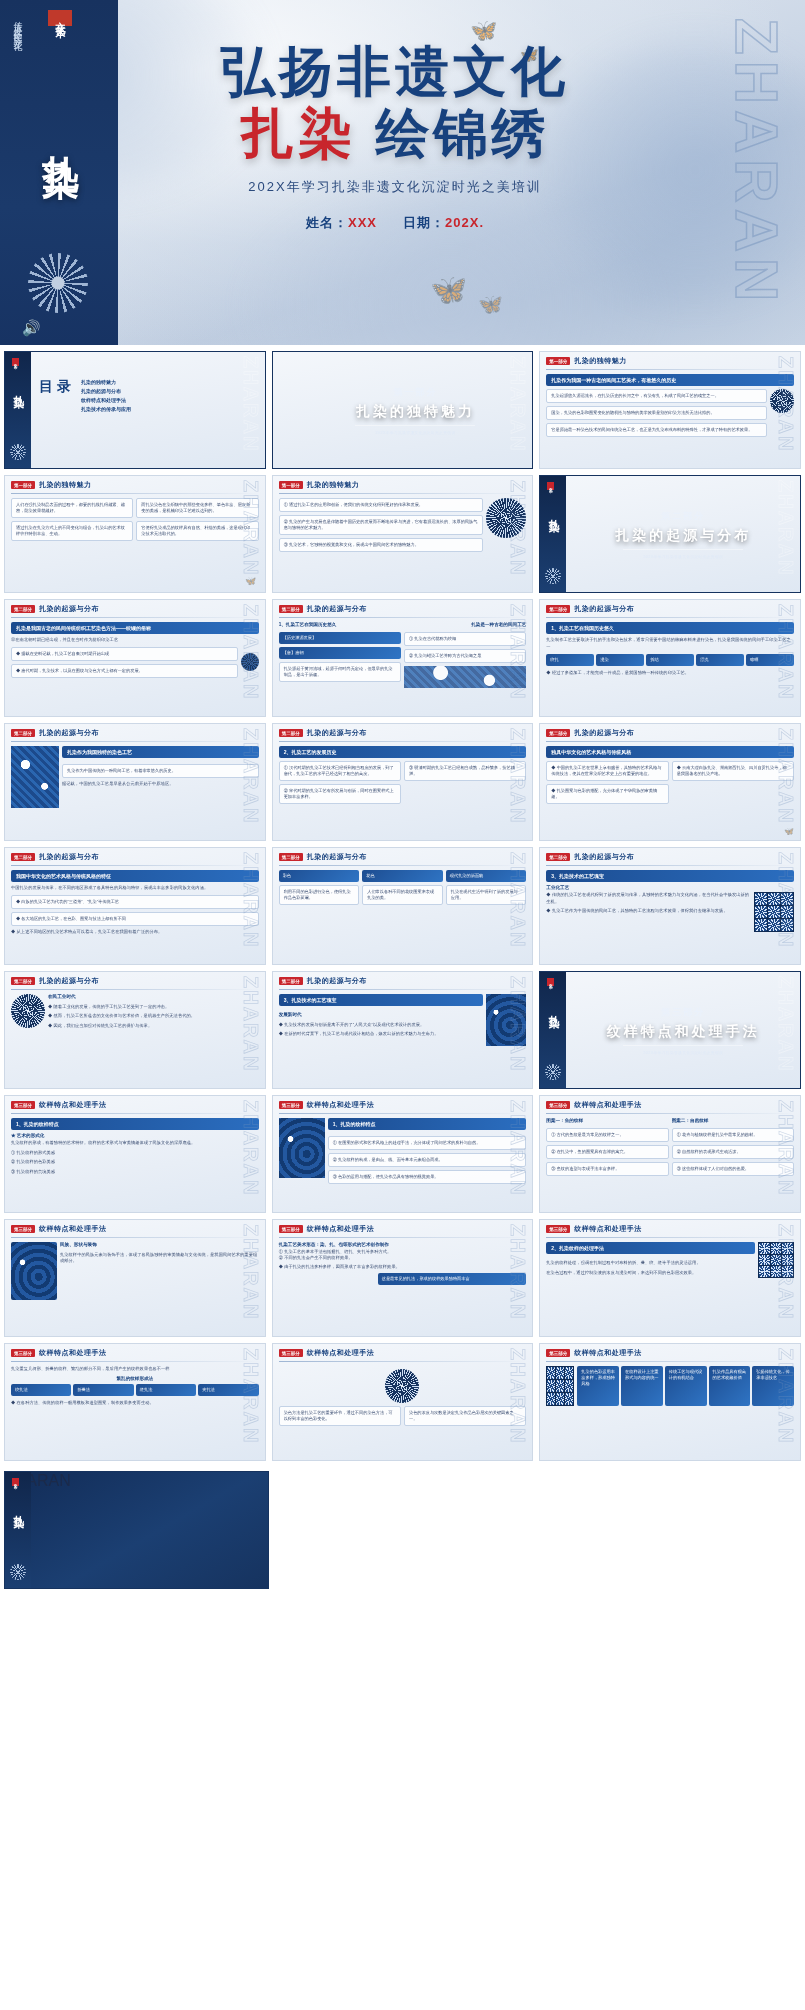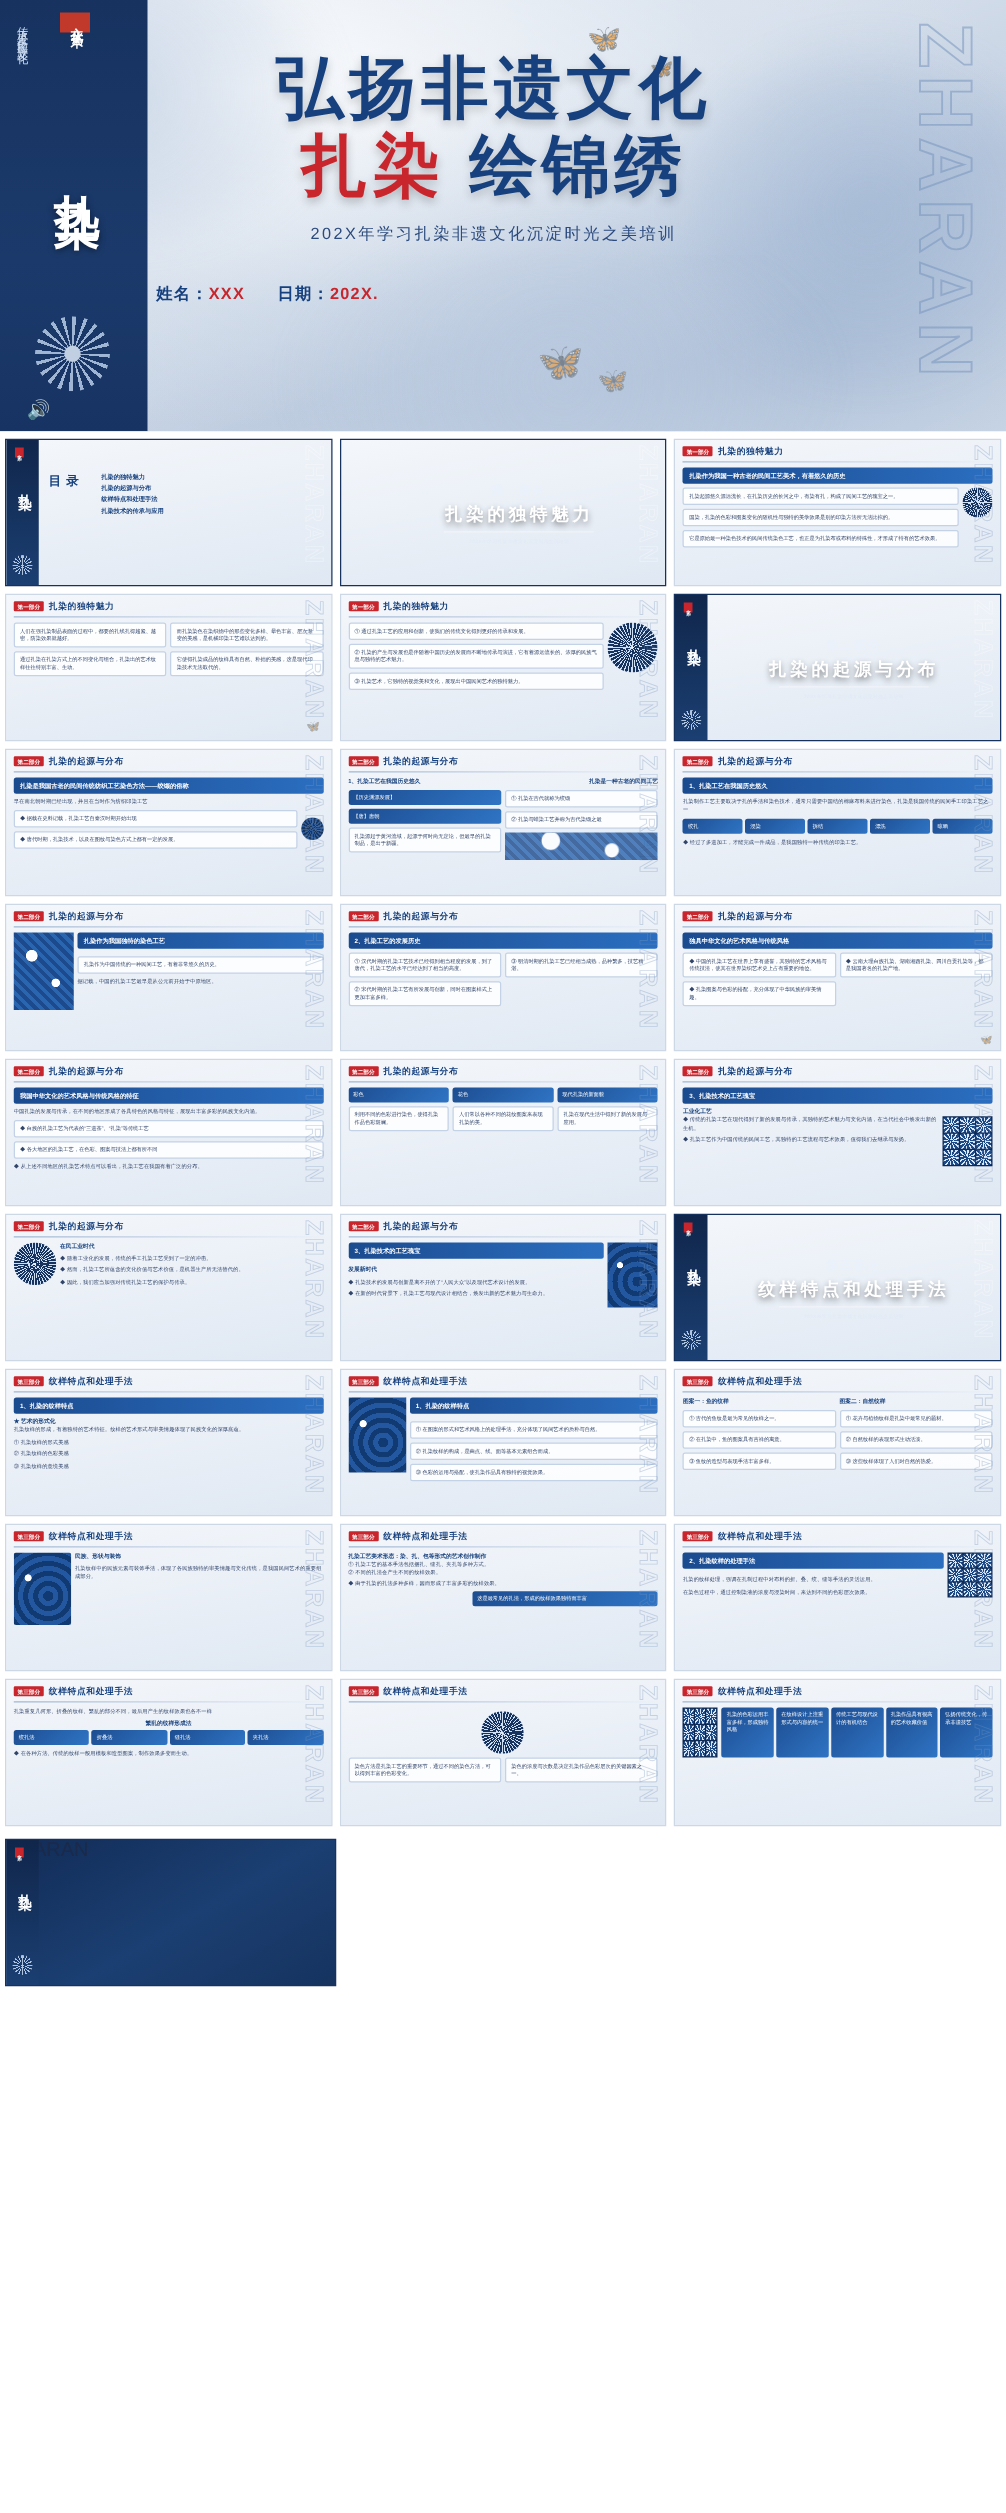--- a/index.html
+++ b/index.html
@@ -72,21 +72,21 @@
     color: rgba(255,255,255,0);
     -webkit-text-stroke: 1.5px rgba(120,150,190,0.55);
     line-height: 62px;
   }
 
   .cover-main { position: absolute; left: 125px; top: 40px; width: 540px; text-align: center; }
   .title-row { font-size: 54px; font-weight: bold; letter-spacing: 4px; line-height: 62px; }
   .t-red { color: #c8252c; text-shadow: 0 3px 8px rgba(0,0,0,.25); }
   .t-blue { color: #17417e; text-shadow: 0 3px 8px rgba(0,0,0,.2); }
   .subtitle { margin-top: 14px; font-size: 13px; color: #2b4a7d; letter-spacing: 2px; }
-  .meta-row { margin-top: 30px; display: flex; gap: 26px; }
+  .meta-row { margin-top: 18px; display: flex; justify-content: center; gap: 26px; }
   .meta-item { font-size: 13px; font-weight: bold; color: #c8252c; letter-spacing: 1px; }
   .meta-item .lbl { color: #17417e; }
 
   .bfly { position: absolute; color: rgba(40,80,140,.55); }
   .b1 { left: 470px; top: 18px; font-size: 22px; }
   .b2 { left: 520px; top: 46px; font-size: 15px; }
   .b3 { left: 430px; top: 272px; font-size: 30px; color: rgba(40,80,140,.45); }
   .b4 { left: 478px; top: 292px; font-size: 20px; color: rgba(40,80,140,.4); }
 
   
@@ -174,21 +174,21 @@
   }
   .sec-body { position: absolute; left: 26px; right: 0; top: 0; bottom: 0; display: flex; flex-direction: column; align-items: center; justify-content: center; }
   .sec-no { color: #eaf1fb; font-size: 9px; font-weight: bold; letter-spacing: 2px; }
   .sec-name { color: #fff; font-size: 14px; font-weight: bold; letter-spacing: 3px; margin-top: 4px; text-shadow: 0 2px 5px rgba(0,0,0,.45); }
   .sec-sub { color: rgba(220,232,248,.75); font-size: 3.6px; margin-top: 5px; letter-spacing: .5px; }
   .sec-rule { width: 120px; height: 1px; background: rgba(255,255,255,.4); margin-top: 4px; }
 
   
   .toc-list { margin-top: 2px; }
   .toc-item { color: #17417e; font-size: 5px; font-weight: bold; line-height: 9px; }
-  .toc-head { color: #17417e; font-size: 10px; font-weight: bold; letter-spacing: 4px; }
+  .toc-head { color: #17417e; font-size: 14px; font-weight: bold; letter-spacing: 4px; }
 
   
   .img-dark-circle {
     width: 100%; height: 100%;
     background:
       radial-gradient(circle at 50% 50%, #e9f1fb 0 3%, rgba(0,0,0,0) 4%),
       repeating-conic-gradient(from 0deg, #cfe0f5 0deg 3deg, #16335f 3deg 9deg);
     border-radius: 50%;
   }
   .img-fabric {

